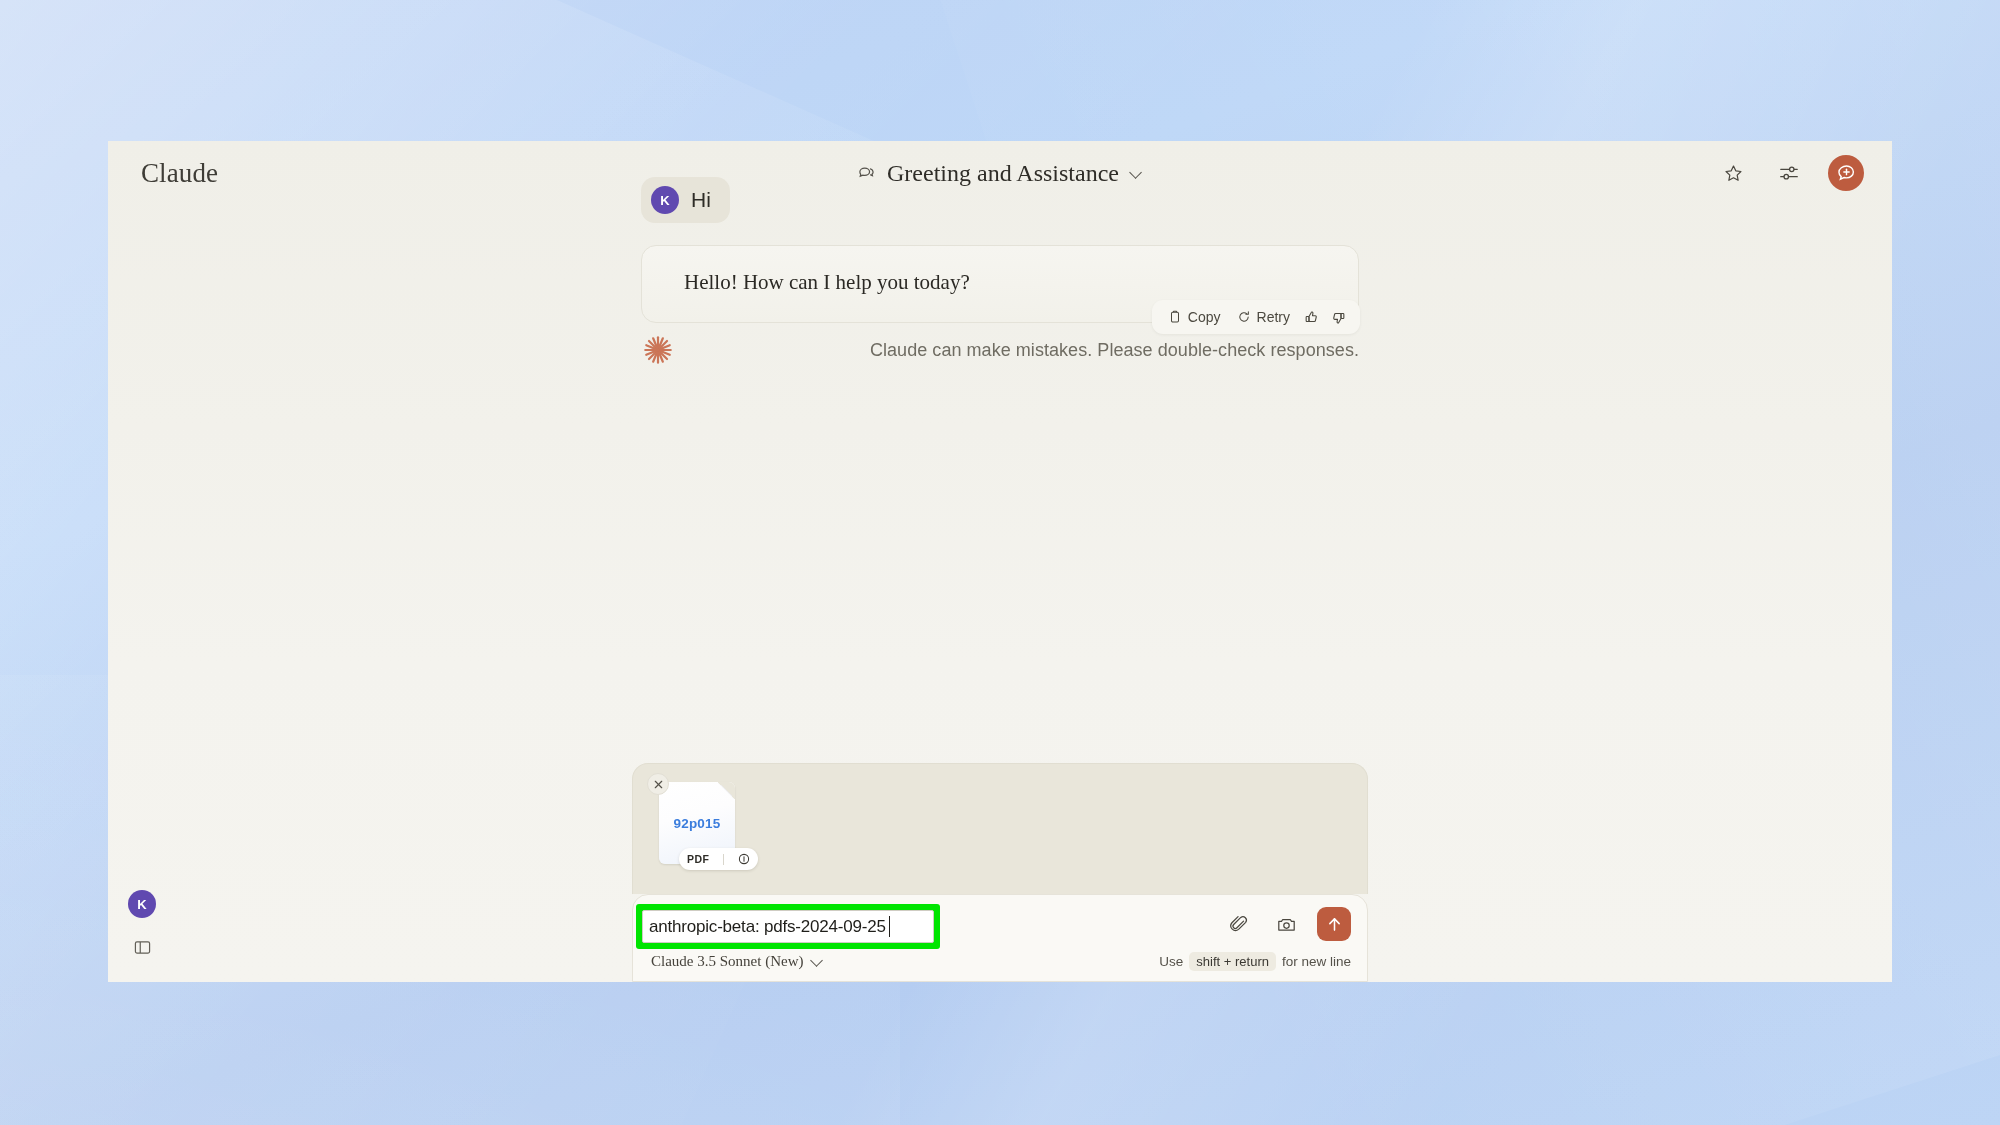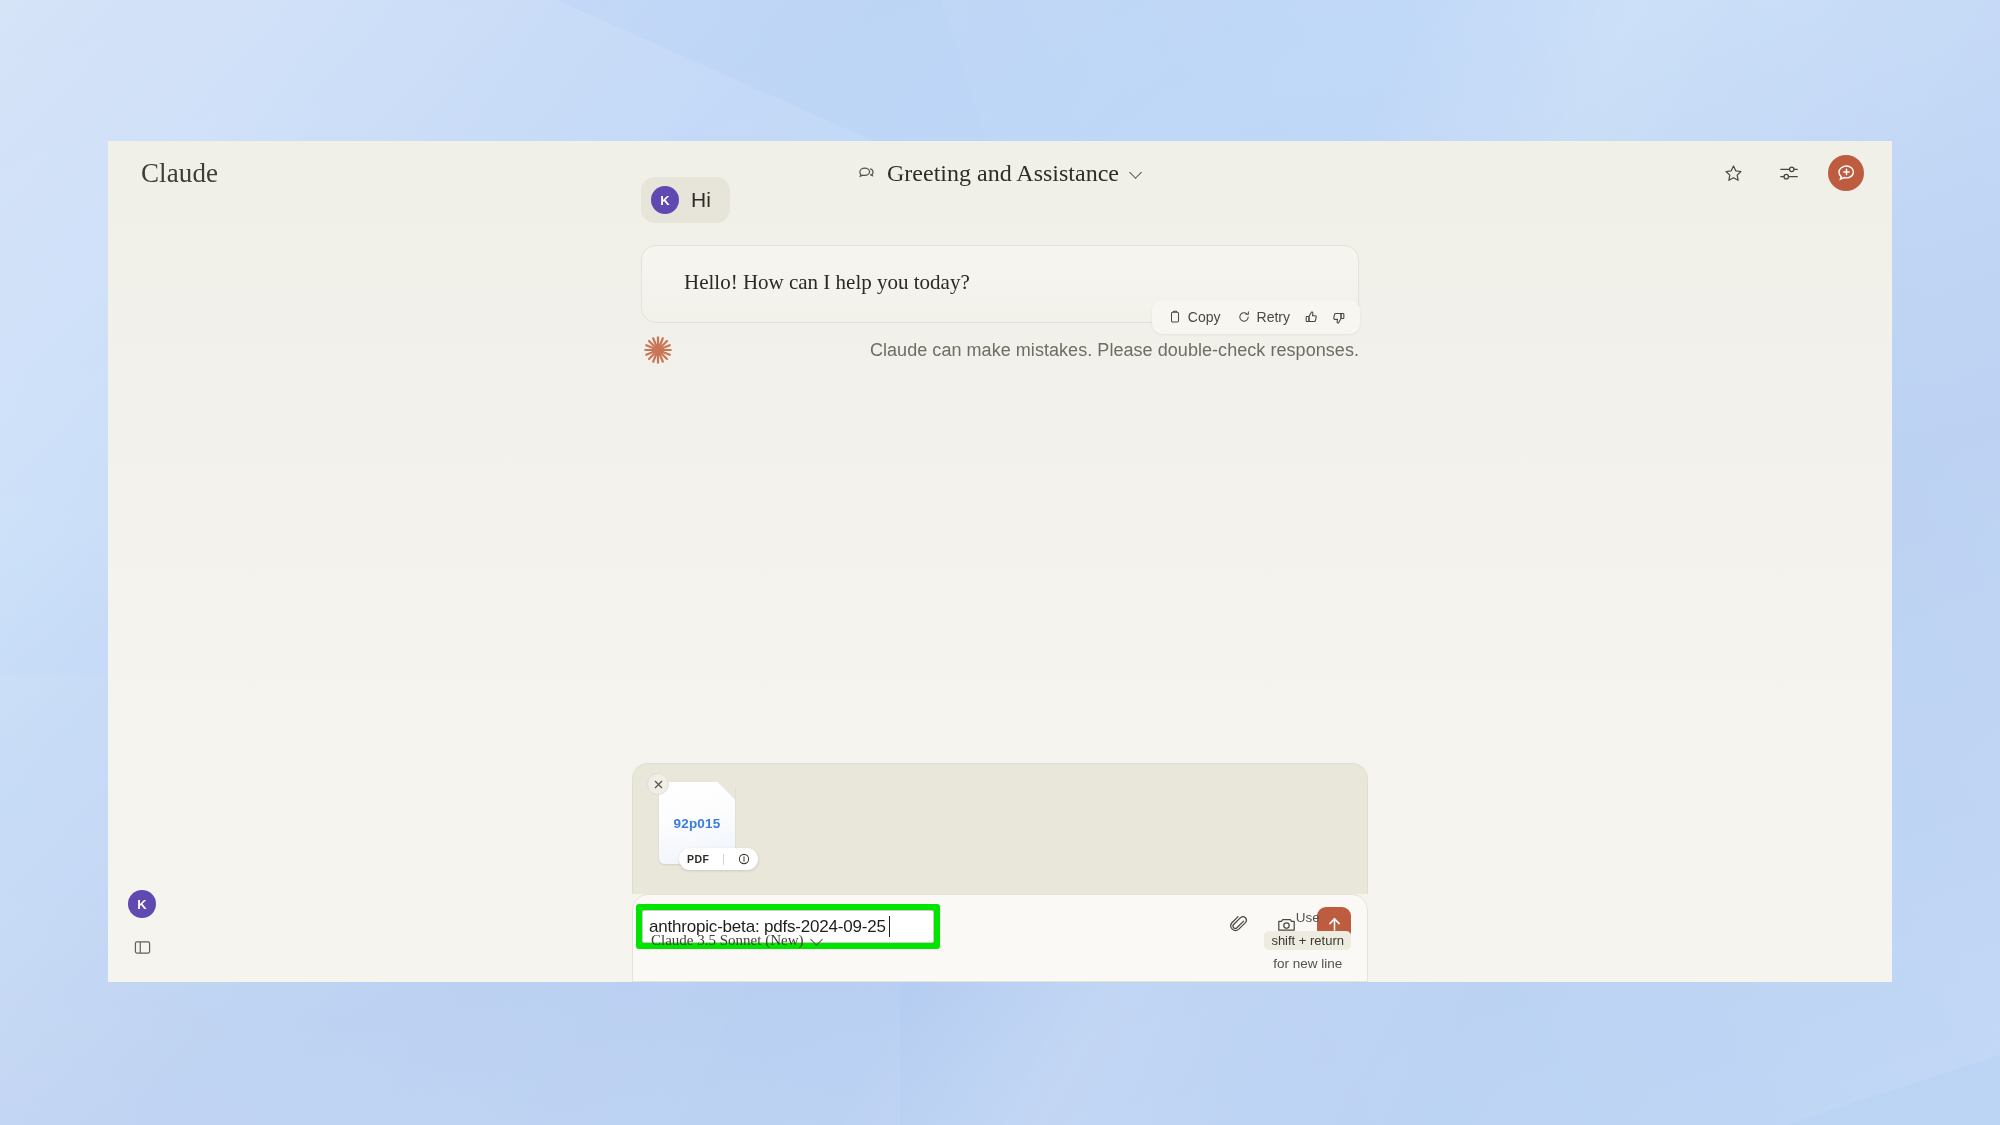--- a/index.html
+++ b/index.html
@@ -407,21 +407,20 @@
     color: #45423b;
     white-space: nowrap;
   }
   #newline-hint {
     font-size: 13.5px;
     color: #55524a;
     display: flex;
     align-items: center;
     gap: 6px;
     white-space: nowrap;
-    flex-direction: column;
   }
   .kbd {
     background: #eeebe1;
     border-radius: 5px;
     padding: 2px 7px;
     font-size: 13px;
     color: #3b3933;
   }
 
   

